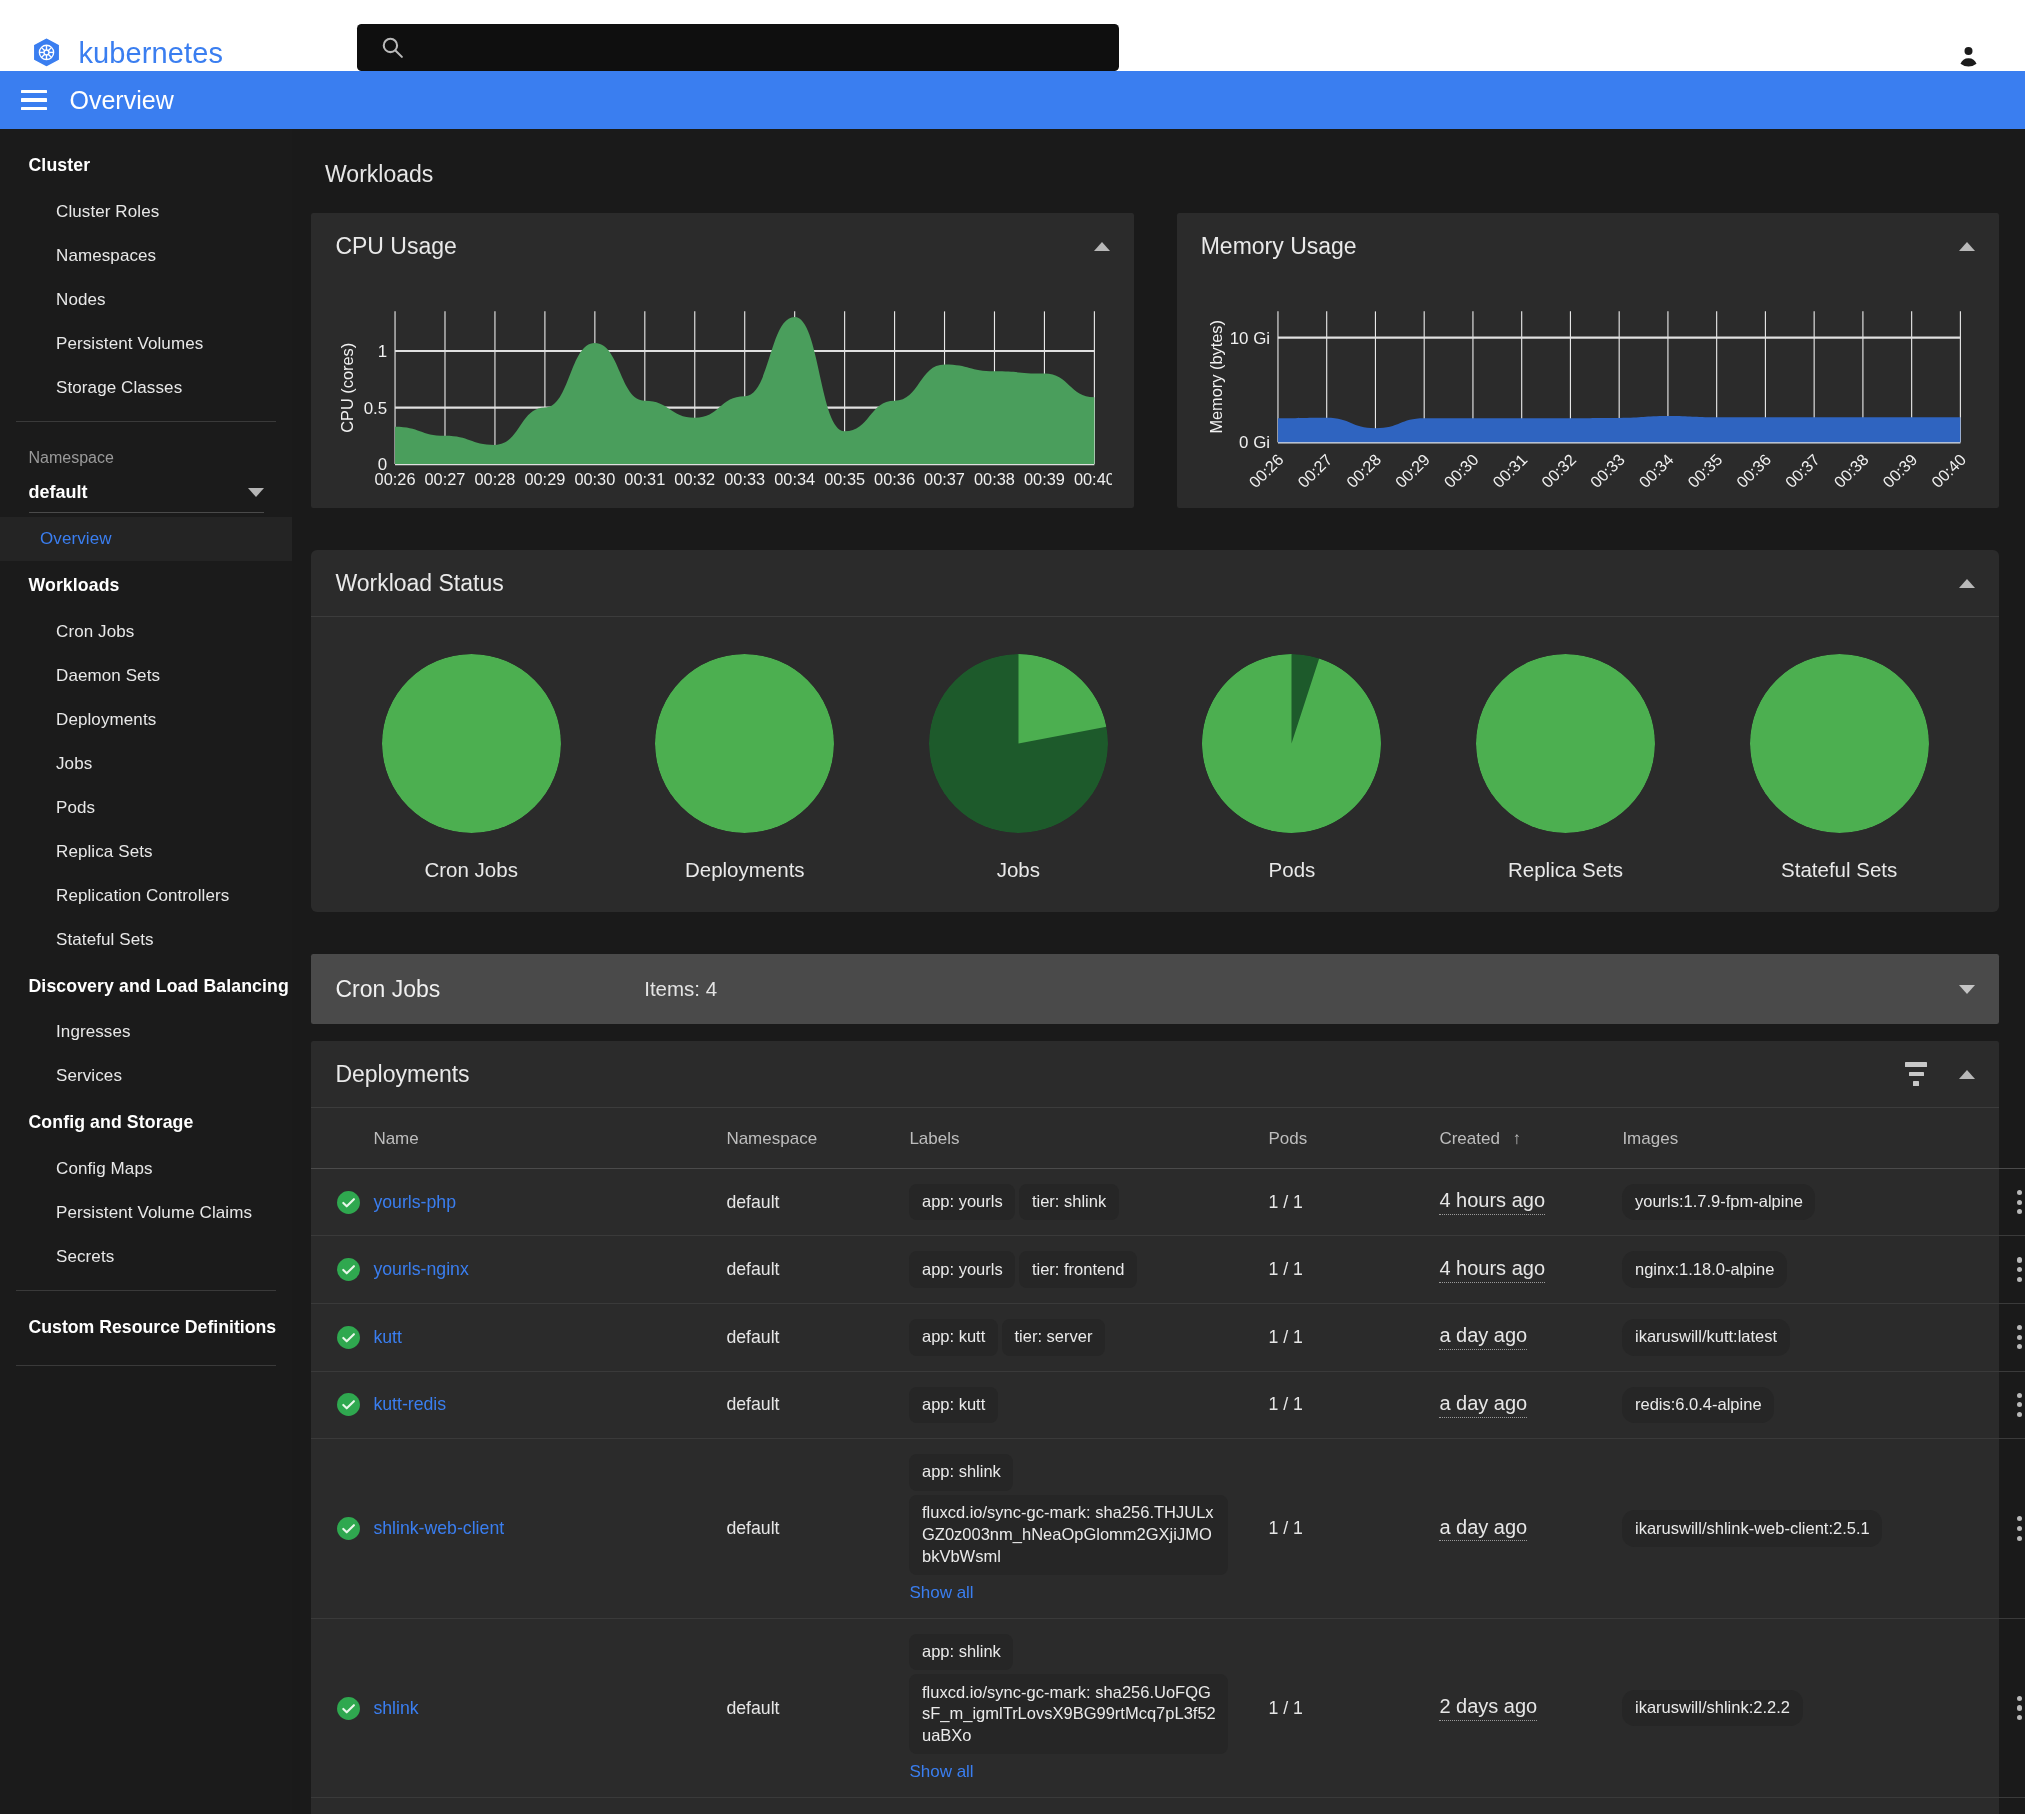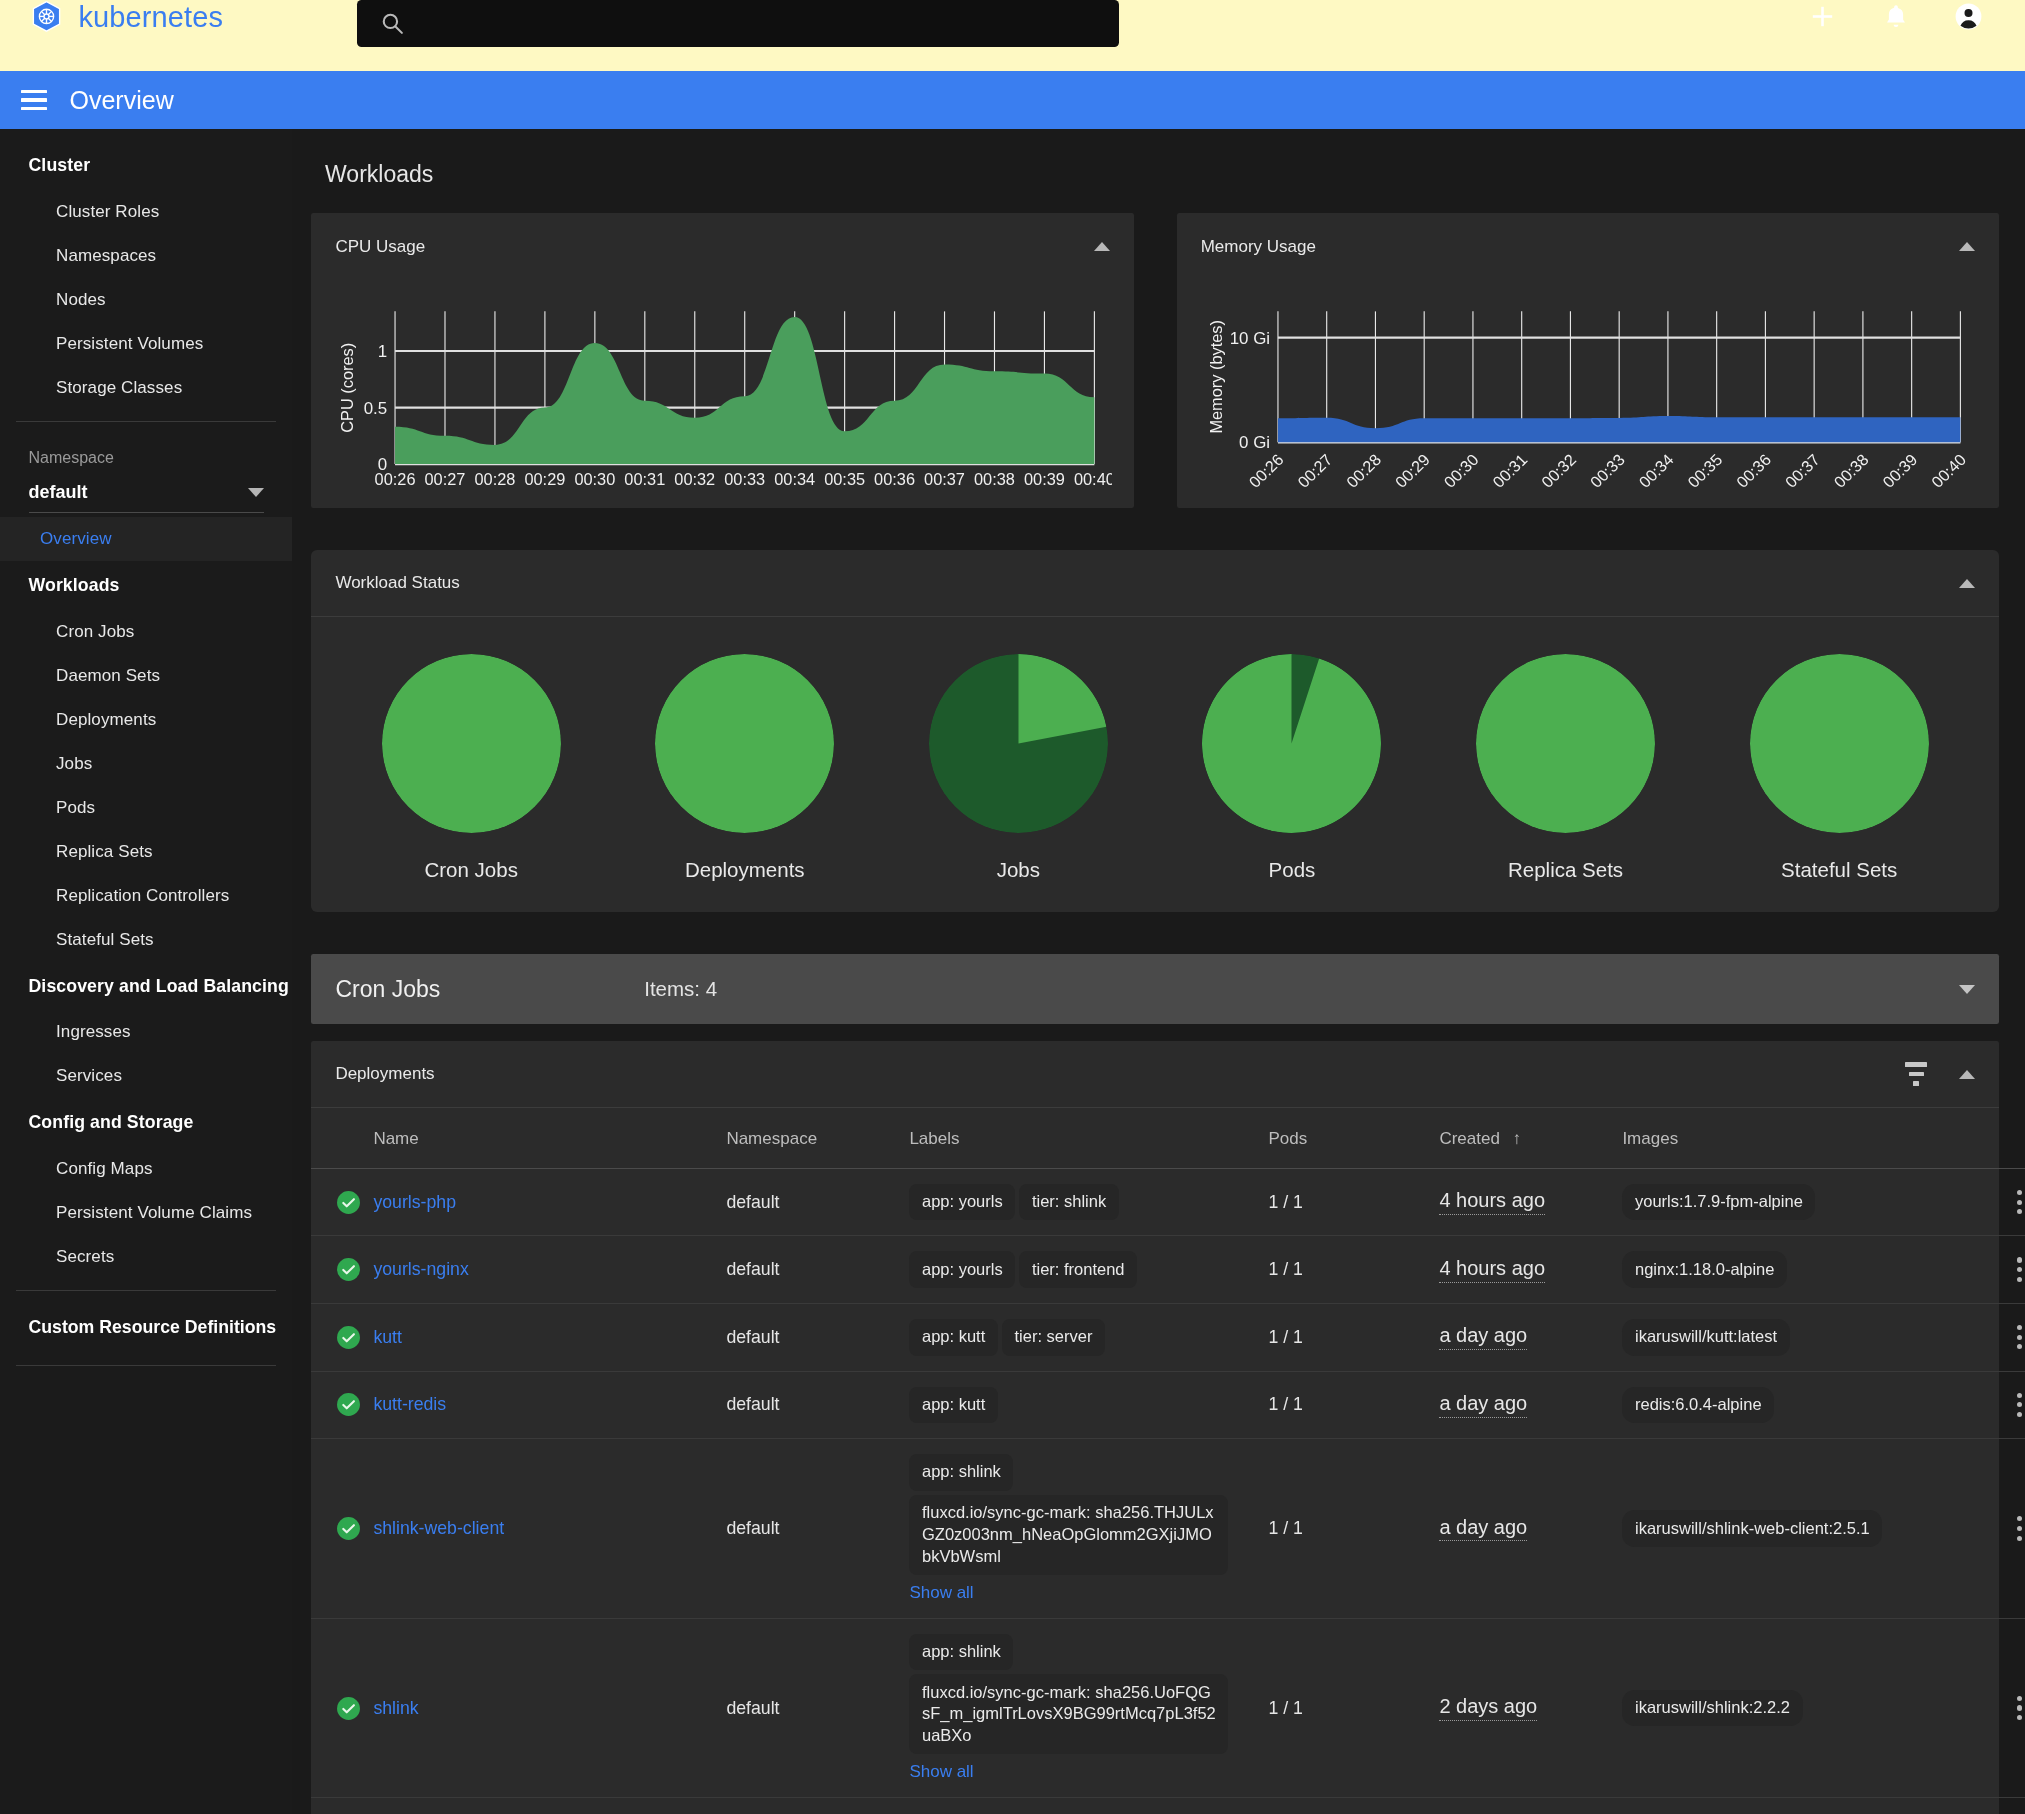--- a/index.html
+++ b/index.html
@@ -6,22 +6,22 @@
   html, body {
     width: 2025px; height: 1814px;
     background: #1a1a1a;
     font-family: "Liberation Sans", sans-serif;
     overflow: hidden;
   }
   .app { display: flex; flex-direction: column; width: 2025px; height: 1814px; }
 
   
   .topbar {
-    height: 71px; background: #fef9c3; flex: 0 0 71px;
-    display: flex; align-items: flex-start; padding: 0 23px 0 28.5px;
+    height: 71px; background: #ffffff; flex: 0 0 71px;
+    display: flex; align-items: flex-end; padding: 0 23px 0 28.5px;
   }
   .brand { display: flex; align-items: center; gap: 15px; width: 274px; flex: 0 0 274px; }
   .k8s-logo { width: 35px; height: 35px; flex: 0 0 35px; }
   .brand-name { font-size: 29px; color: #3a7ef0; font-weight: 400; letter-spacing: 0.1px; }
   .search-wrap {
     margin-left: 54px; width: 762px; height: 47px; background: #0f0f0f;
     border-radius: 4.6px; display: flex; align-items: center; padding: 0 23px; gap: 19.4px;
   }
   .search-icon { width: 25px; height: 25px; flex: 0 0 25px; }
   .search-input {
@@ -75,21 +75,21 @@
   
   .main { flex: 1 1 auto; background: #1a1a1a; padding: 0 26px 0 19.4px; overflow: hidden; position: relative; }
   .section-title { font-size: 23px; color: #e6e6e6; padding: 32px 0 25px 13.7px; }
 
   .card { background: #2b2b2b; border-radius: 2.3px; }
   .card-head {
     height: 67px; display: flex; align-items: center; padding: 0 24px;
     border-bottom: 1.1px solid #3c3c3c;
   }
   .card-head.plain { border-bottom: 0; }
-  .card-title { font-size: 17px; color: #e9e9e9; }
+  .card-title { font-size: 23px; color: #e9e9e9; }
   .card-head-actions { margin-left: auto; display: flex; align-items: center; gap: 32px; }
   .caret-up-sm {
     width: 0; height: 0; border-left: 8.6px solid transparent; border-right: 8.6px solid transparent;
     border-bottom: 9px solid #b8b8b8; cursor: pointer;
   }
   .caret-down-sm {
     width: 0; height: 0; border-left: 8.6px solid transparent; border-right: 8.6px solid transparent;
     border-top: 9px solid #c4c4c4; cursor: pointer;
   }
 

